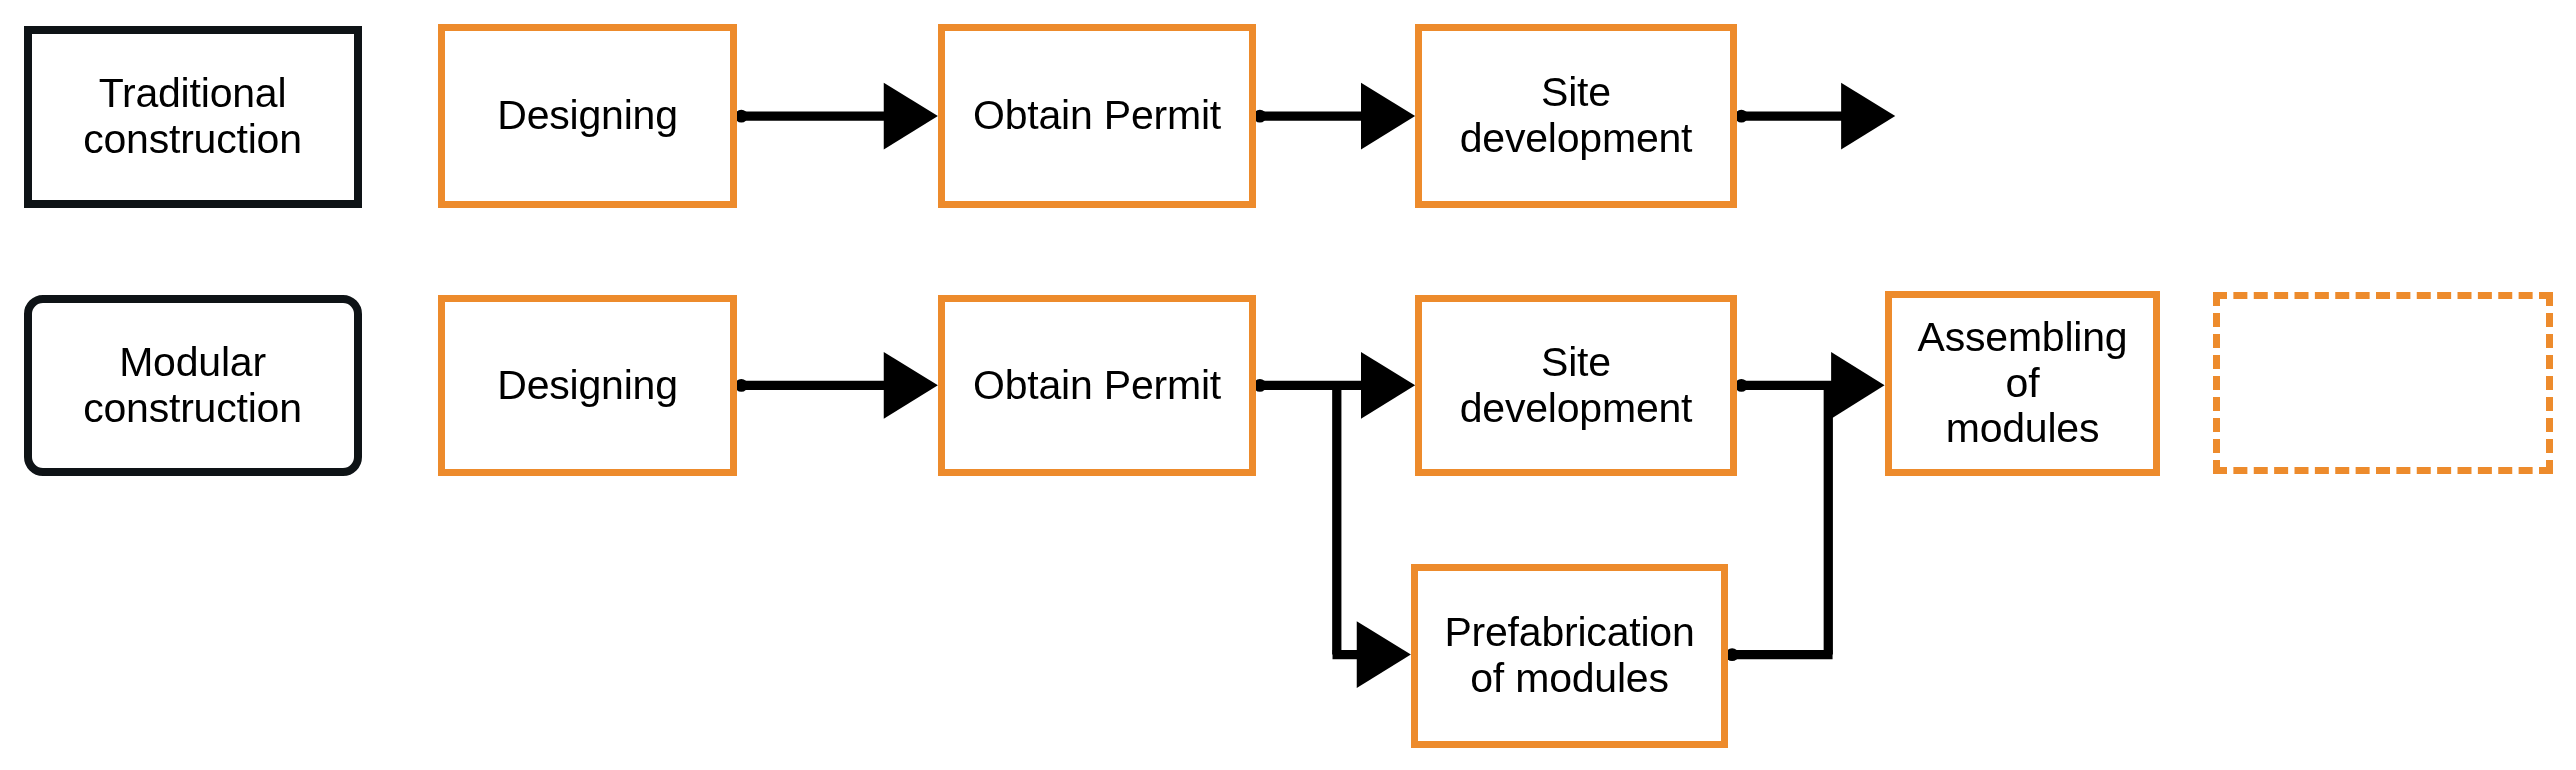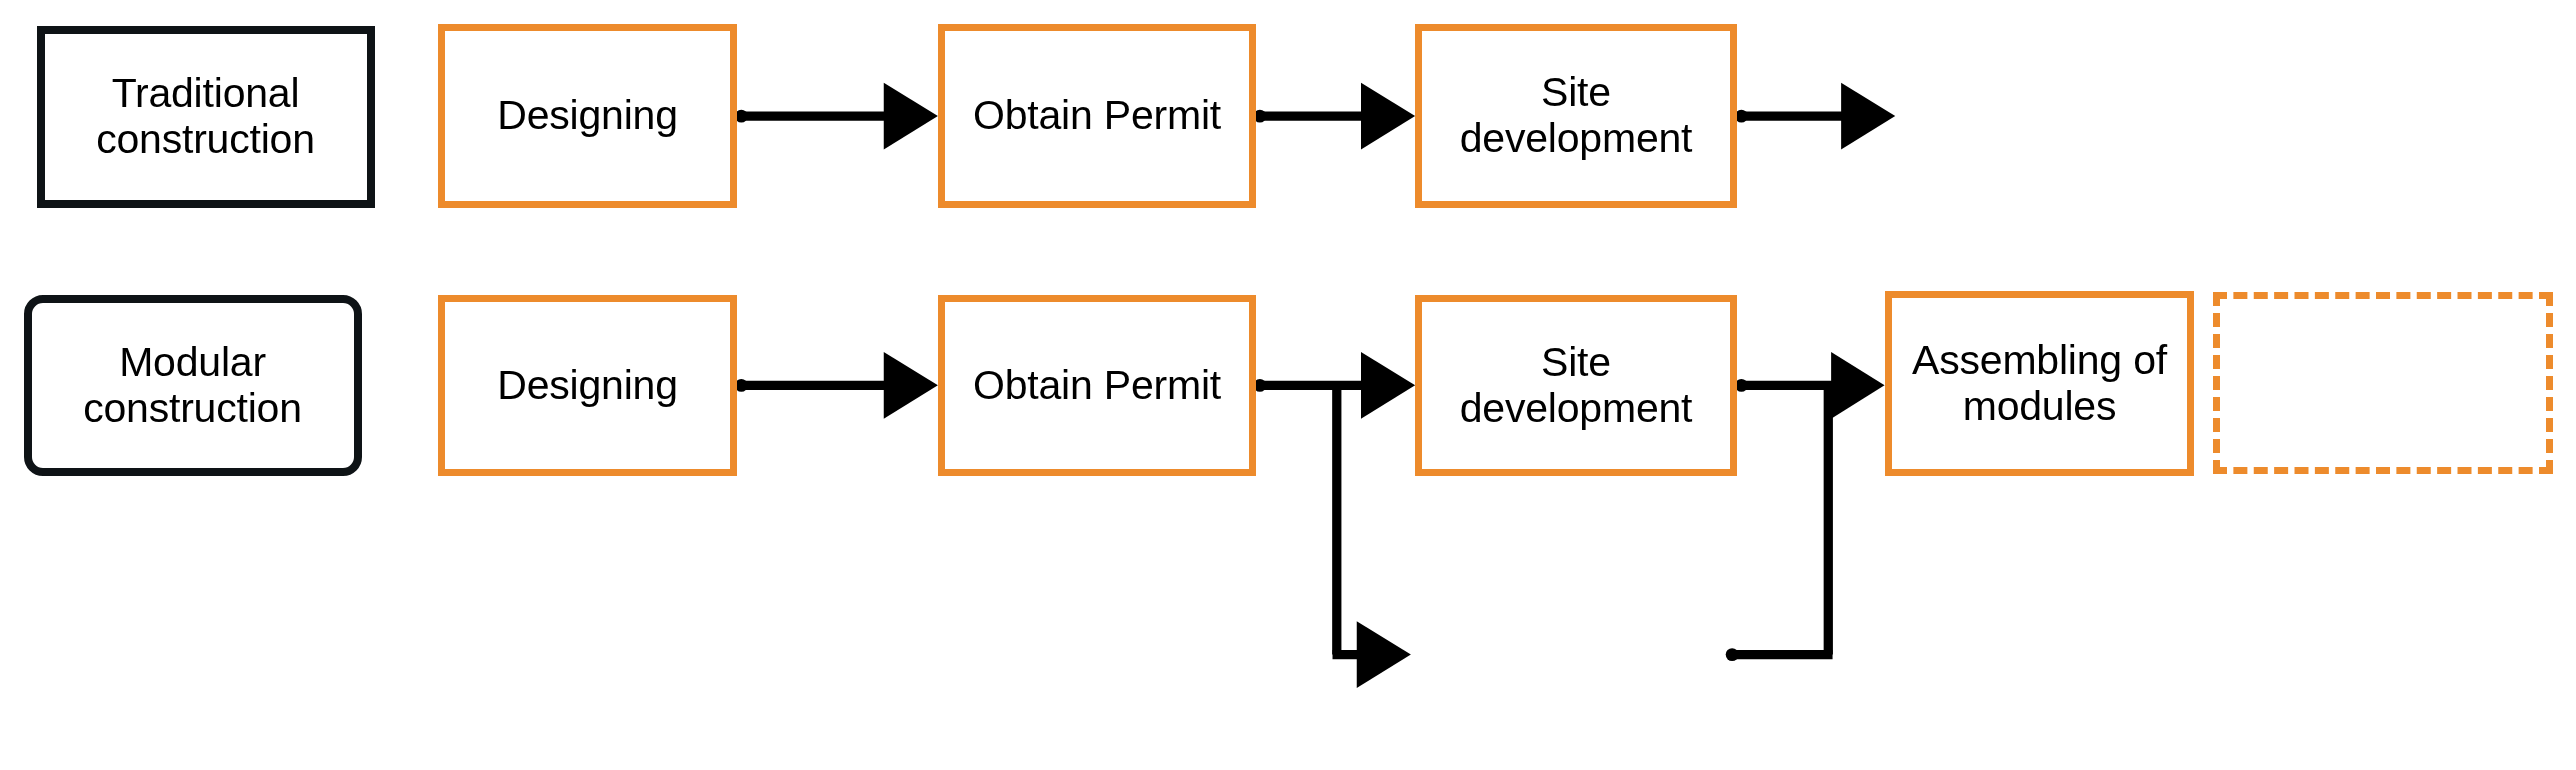--- a/index.html
+++ b/index.html
@@ -119,21 +119,21 @@
       <circle class="edge-dot" cx="2444" cy="541" r="9"></circle>
       <line class="edge-line" x1="2444" y1="541" x2="2580" y2="541"></line>
       <polygon class="edge-head" points="2570,494 2645,541 2570,588"></polygon>
 
       <line class="edge-line" x1="2566" y1="547" x2="2566" y2="919"></line>
       <circle class="edge-dot" cx="2431" cy="919" r="9"></circle>
       <line class="edge-line" x1="2431" y1="919" x2="2572" y2="919"></line>
     </g>
   </svg>
 
-  <div class="node category" style="left:23.5px; top:26px; width:338px; height:182px;margin-left:13px;">
+  <div class="node category" style="left:23.5px; top:26px; width:338px; height:182px;">
     <span class="label">Traditional
 construction</span>
   </div>
 
   <div class="node process" style="left:438px; top:24px; width:299px; height:184px;">
     <span class="label">Designing</span>
   </div>
 
   <div class="node process" style="left:938px; top:24px; width:318px; height:184px;">
     <span class="label">Obtain Permit</span>
@@ -160,20 +160,24 @@
 
   <div class="node process" style="left:1415px; top:295px; width:322px; height:181px;">
     <span class="label">Site
 development</span>
   </div>
 
   <div class="node placeholder" style="left:2213px; top:292px; width:340px; height:182px;">
     <span class="label"></span>
   </div>
 
-  <div class="node process" style="left:1885px; top:291px; width:309px; height:185px;">
+  <div class="node process" style="left:1885px; top:291px; width:275px; height:185px;">
     <span class="label">Assembling of
 modules</span>
   </div>
 
+  <div class="node process" style="left:1411px; top:564px; width:317px; height:184px;">
+    <span class="label">Prefabrication
+of modules</span>
+  </div>
 
 </div>
 
 
 </body></html>

